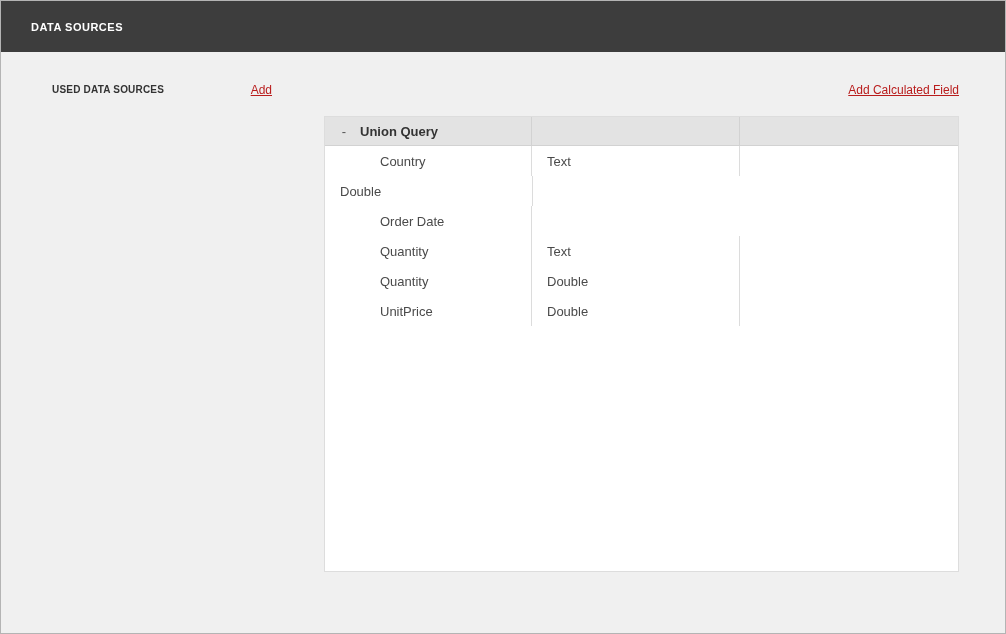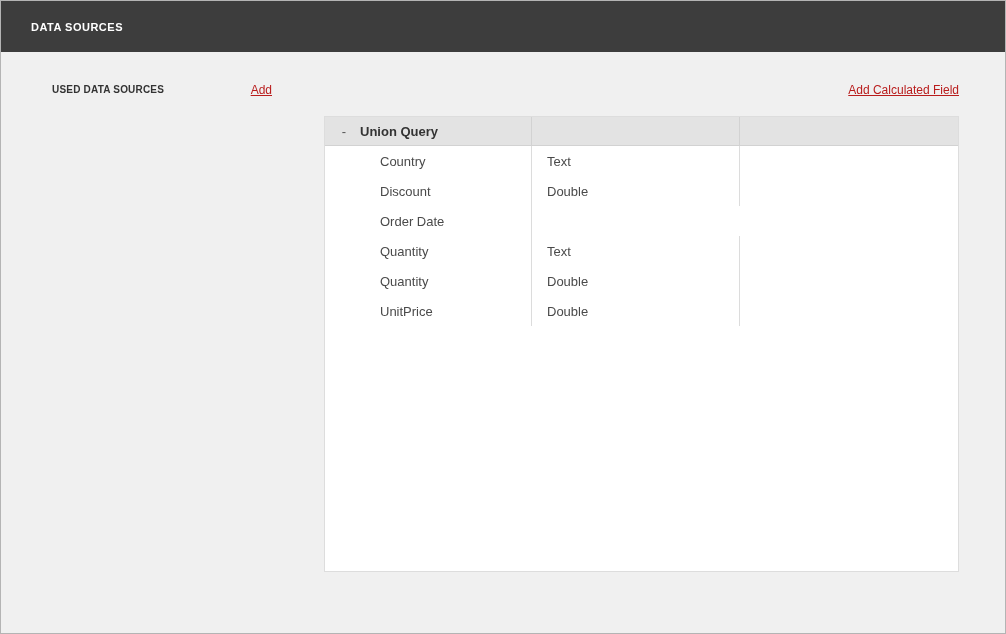--- a/index.html
+++ b/index.html
@@ -202,23 +202,20 @@
     <div class="field-row">
       <div class="cell-1">
           <span>Country</span>
         </div>
       <div class="cell-2">
           <span>Text</span>
         </div>
       <div class="cell-3"></div>
     </div>
     <div class="field-row">
-      <div class="cell-1">
-          <span>Discount</span>
-        </div>
       <div class="cell-2">
           <span>Double</span>
         </div>
       <div class="cell-3"></div>
     </div>
     <div class="field-row">
       <div class="cell-1">
           <span>Order Date</span>
         </div>
       <div class="cell-3"></div>

